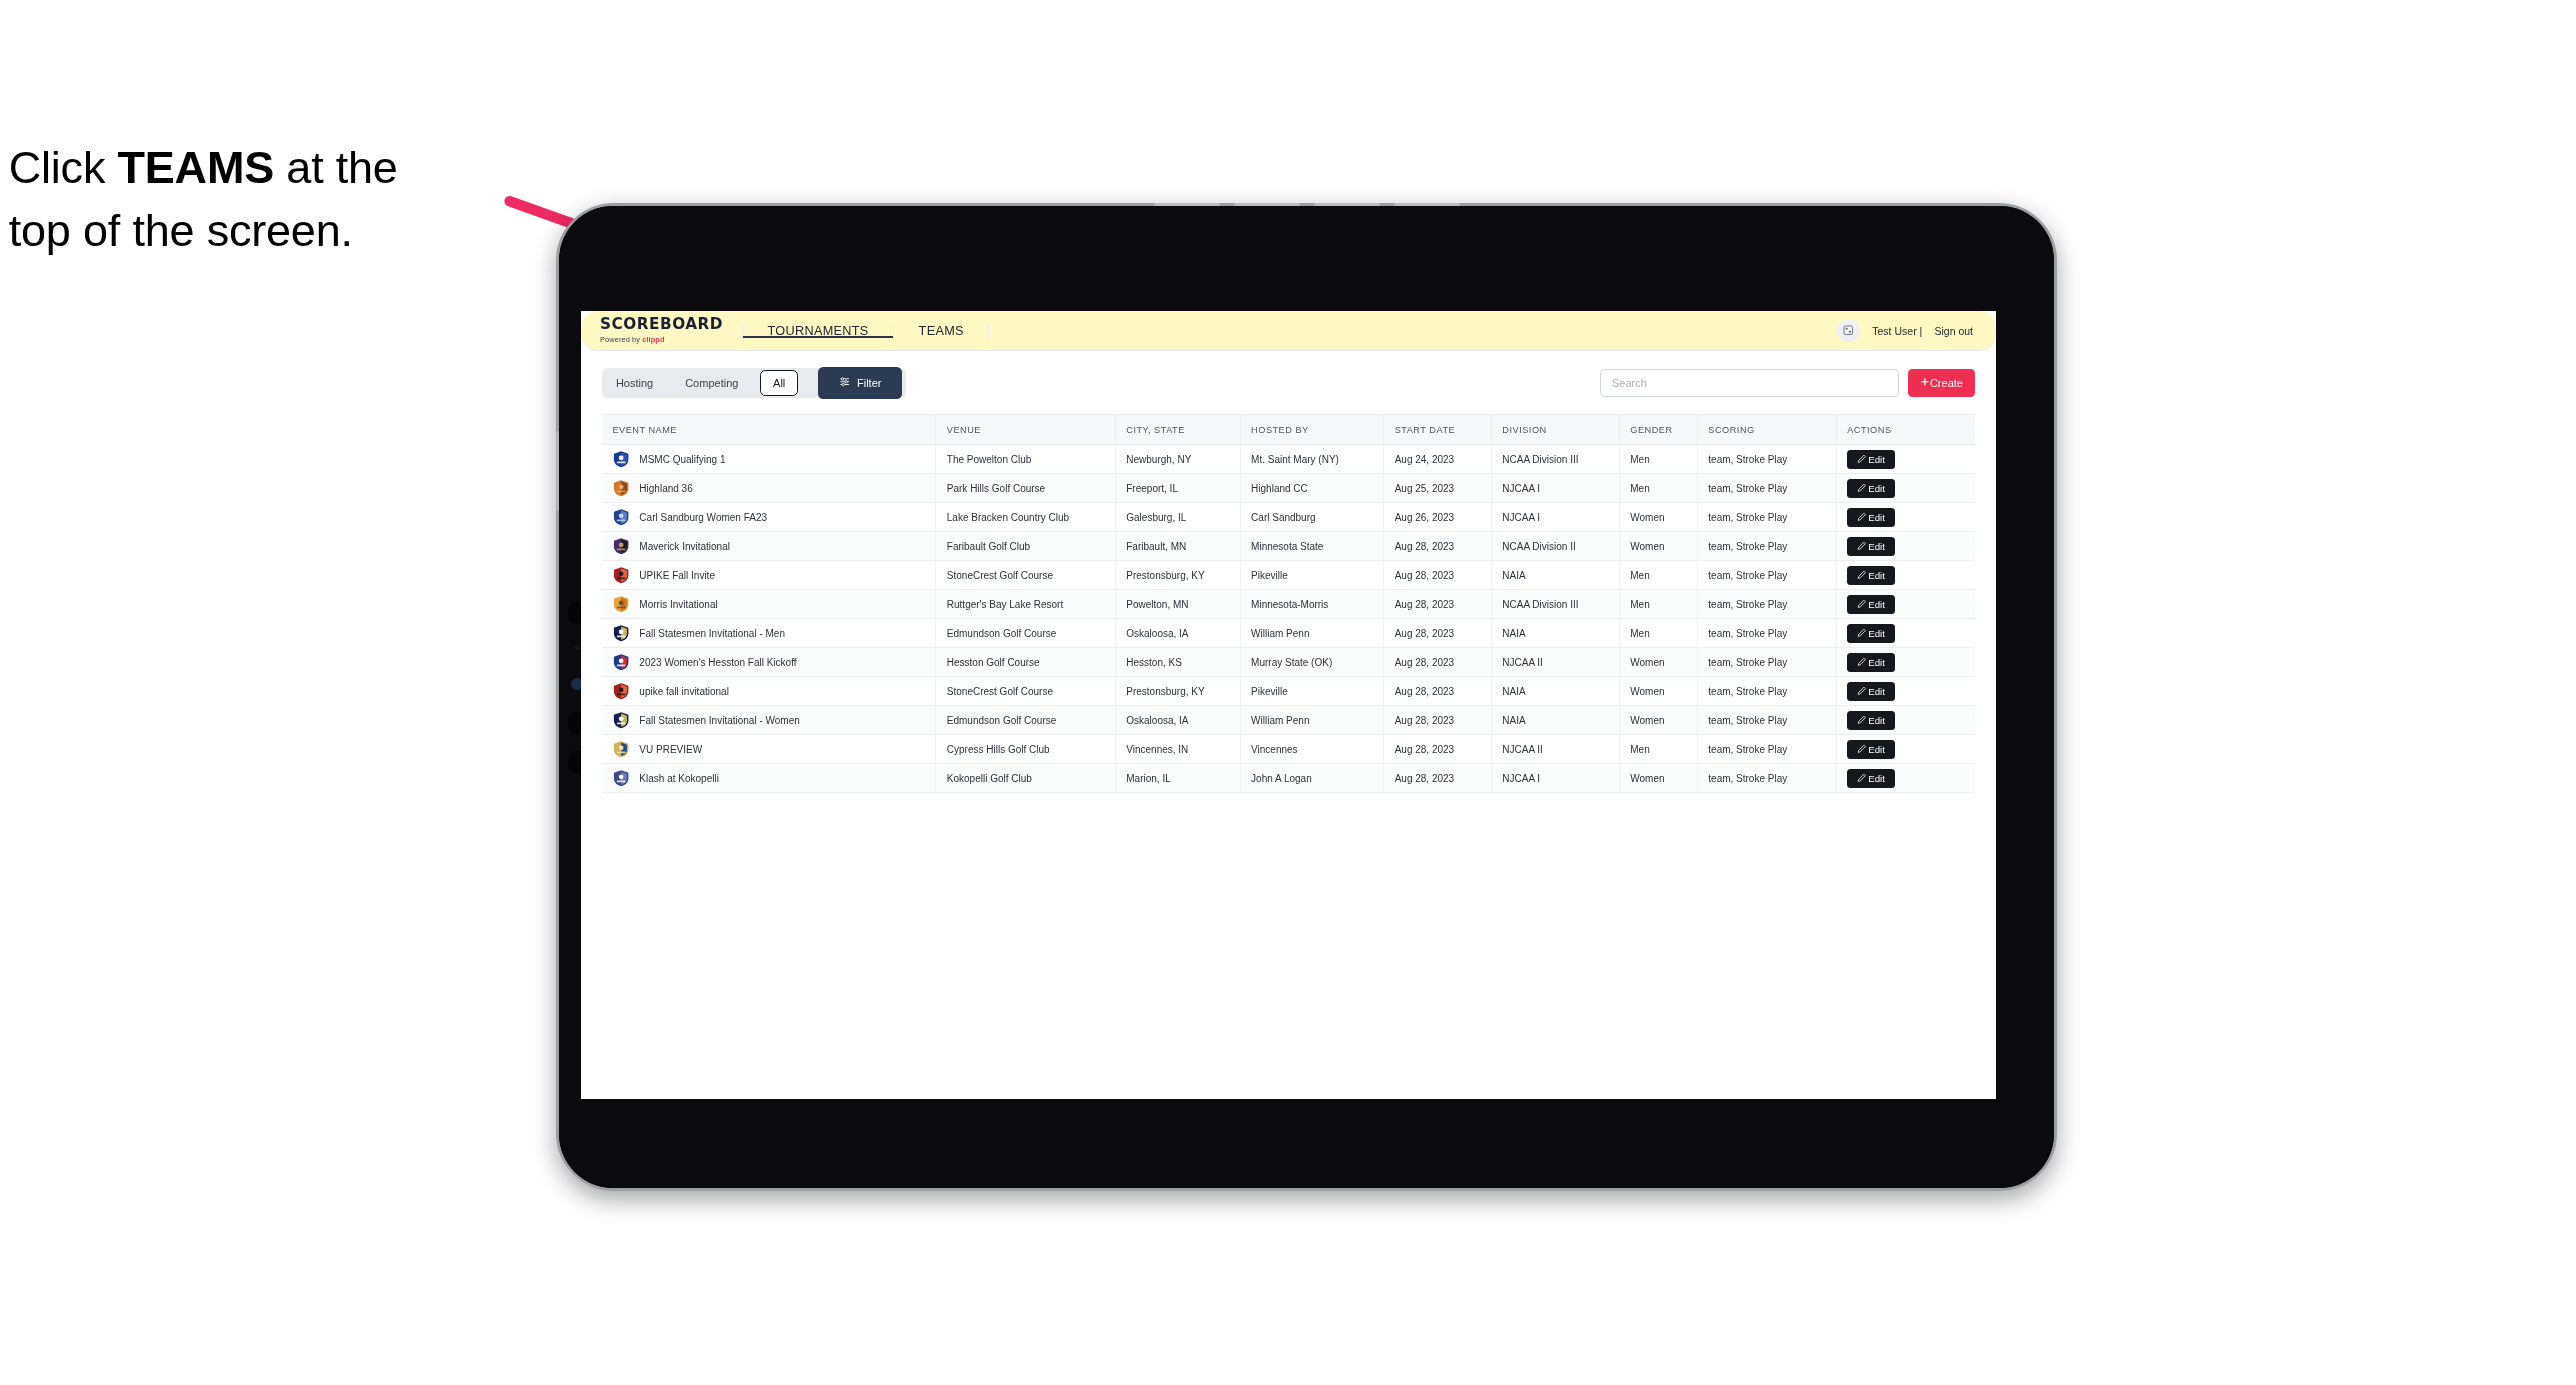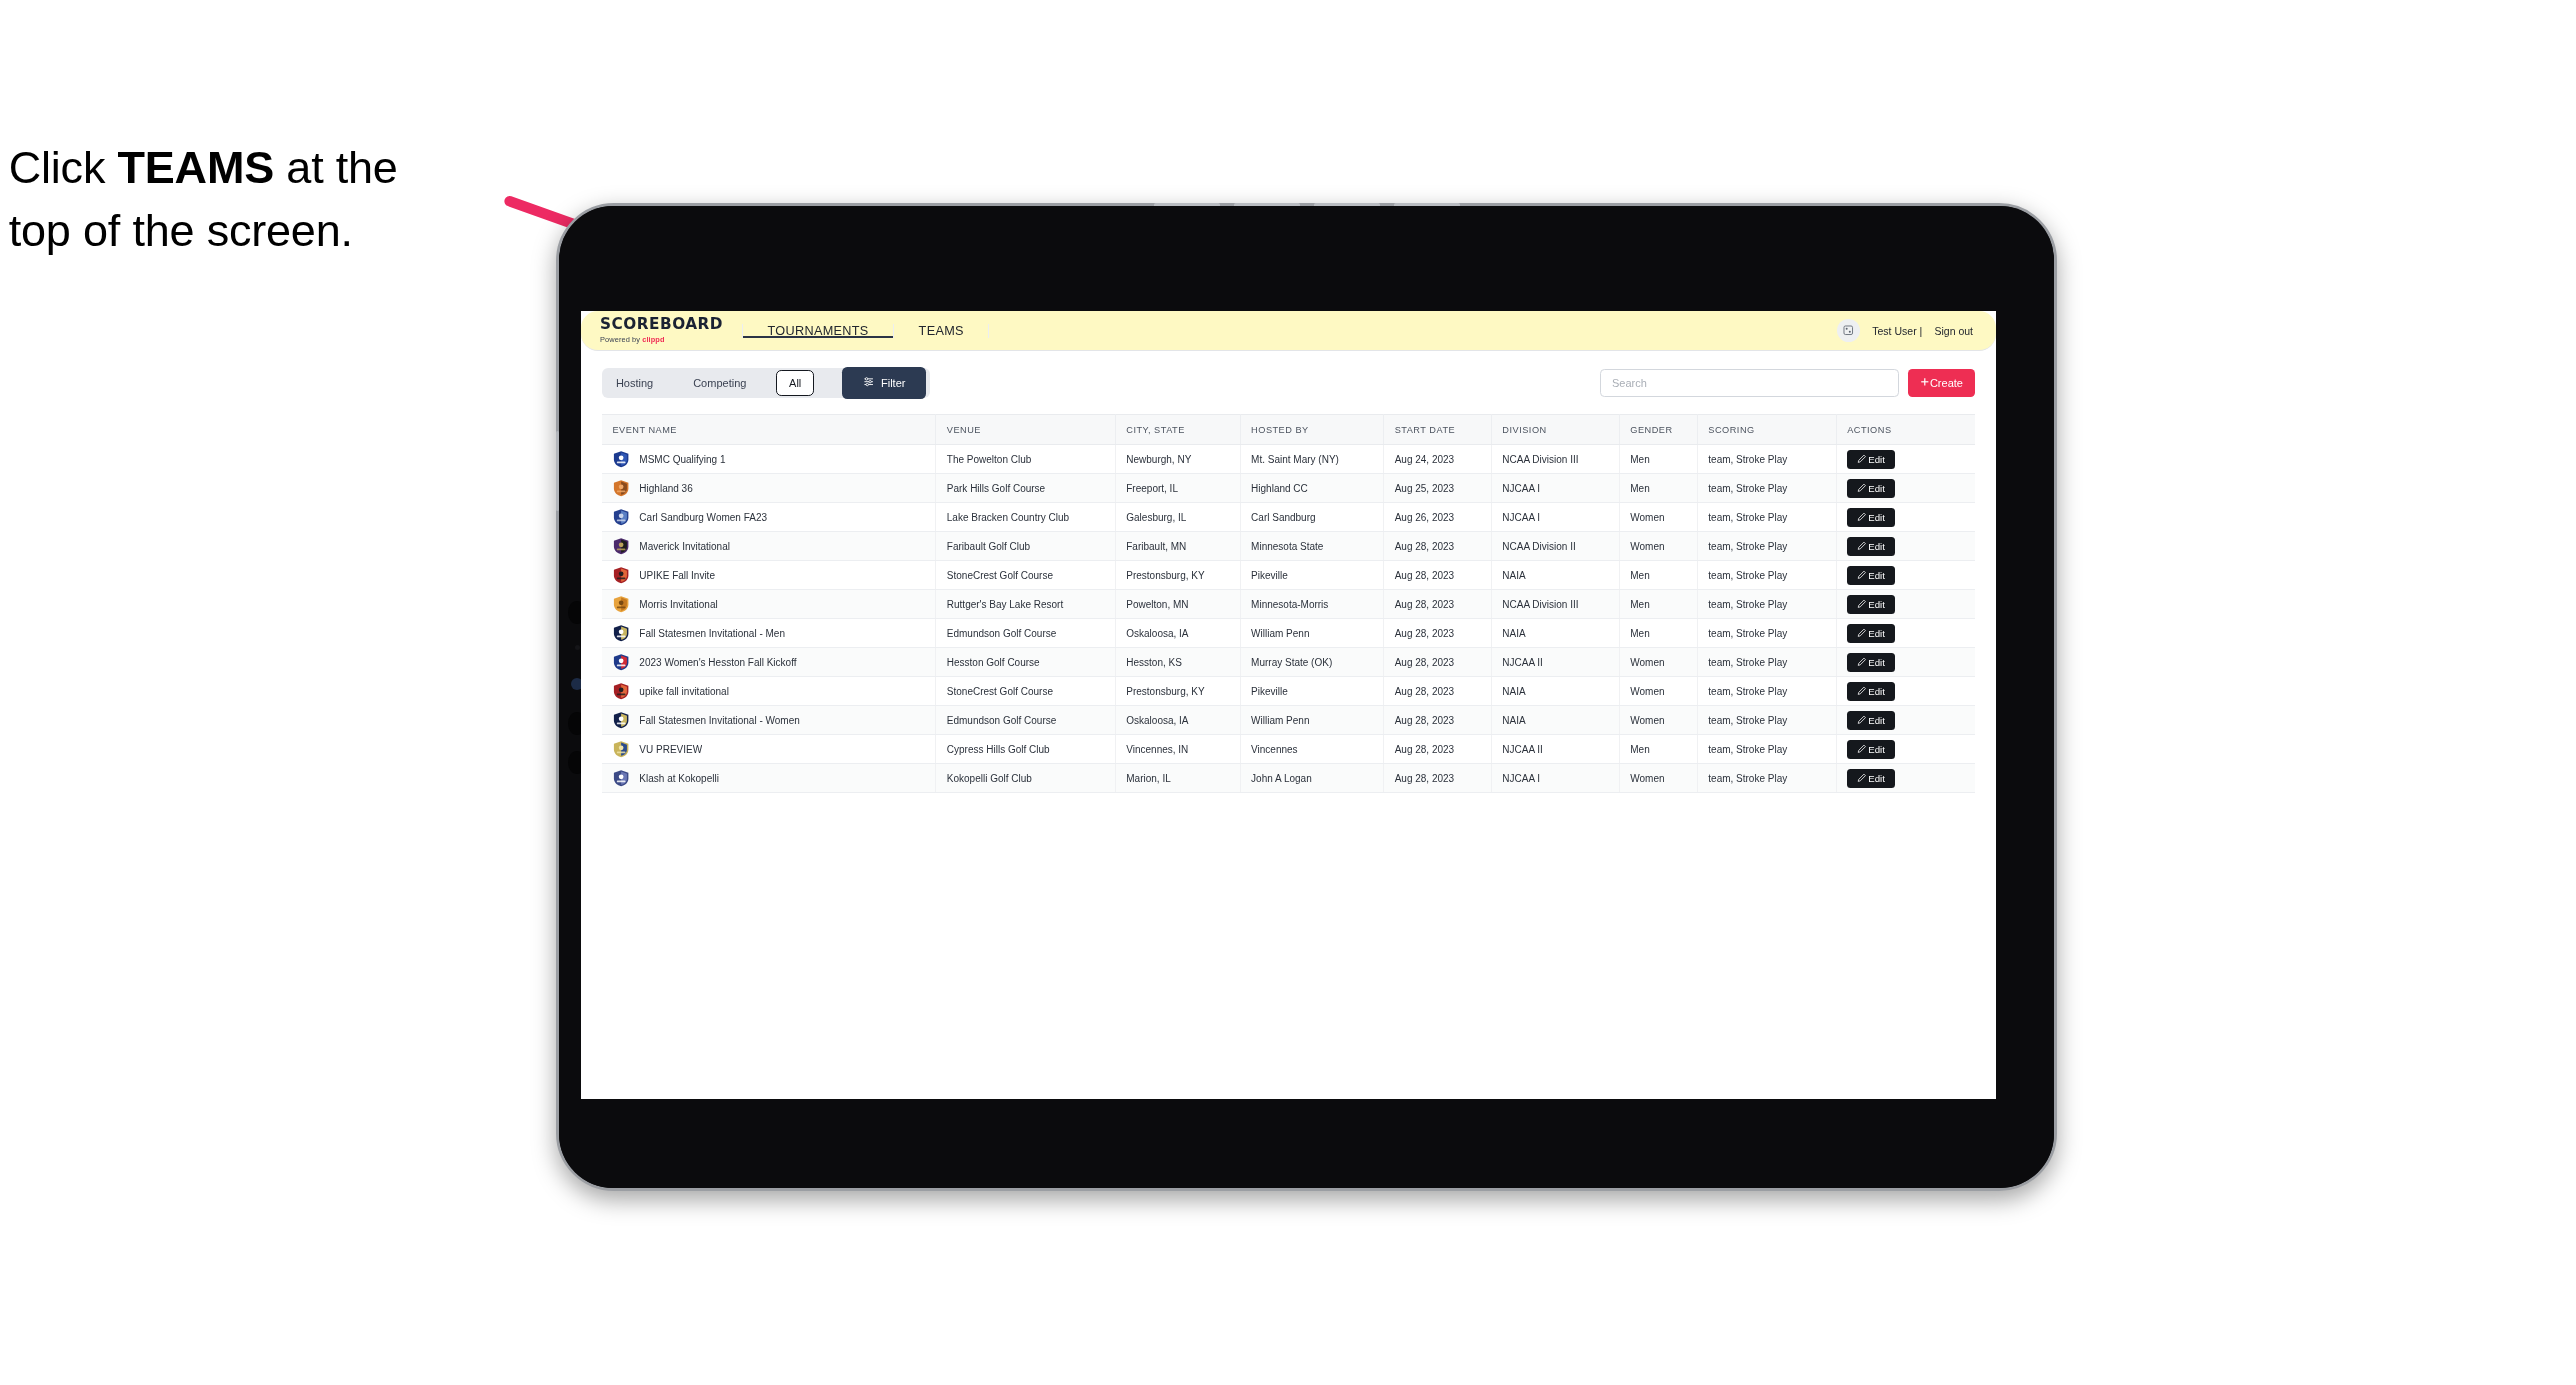--- a/index.html
+++ b/index.html
@@ -198,21 +198,21 @@
     padding: 0 8.7px;
   }
 
   .segmented {
     display: flex;
     align-items: center;
     background: #e8eaee;
     border-radius: 6.1px;
     height: 30px;
     padding: 0 3.5px;
-    gap: 19px;
+    gap: 11px;
   }
   .seg-item {
     font-size: 11px;
     color: #3b4252;
     padding: 0 10.5px;
     height: 23px;
     display: flex; align-items: center;
     border-radius: 4.4px;
     cursor: pointer;
   }

